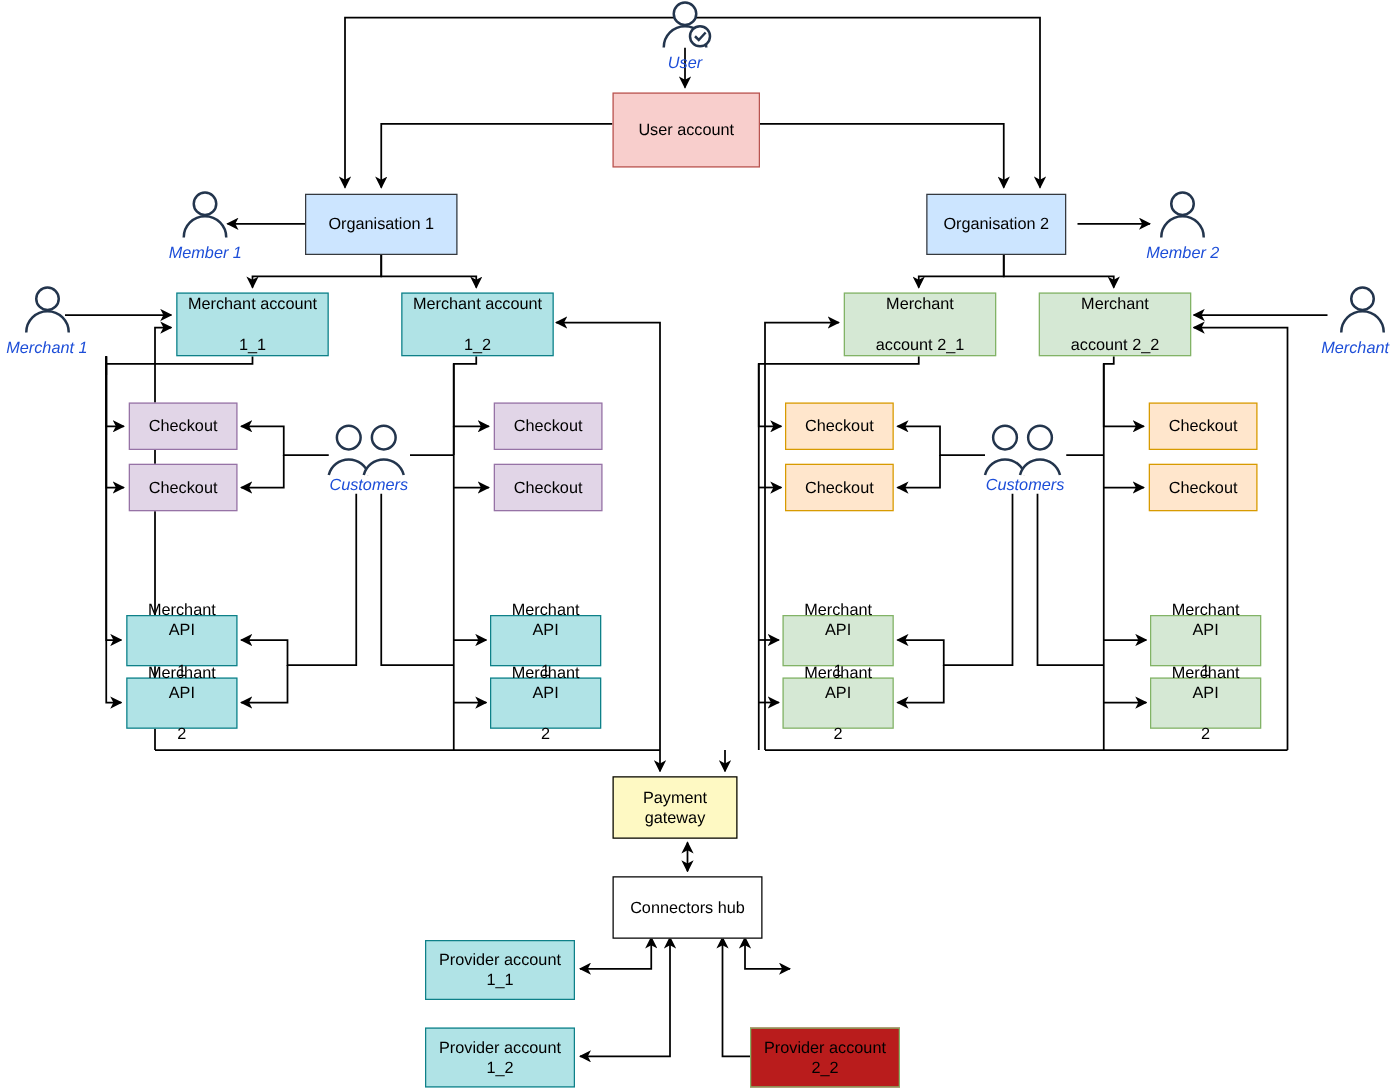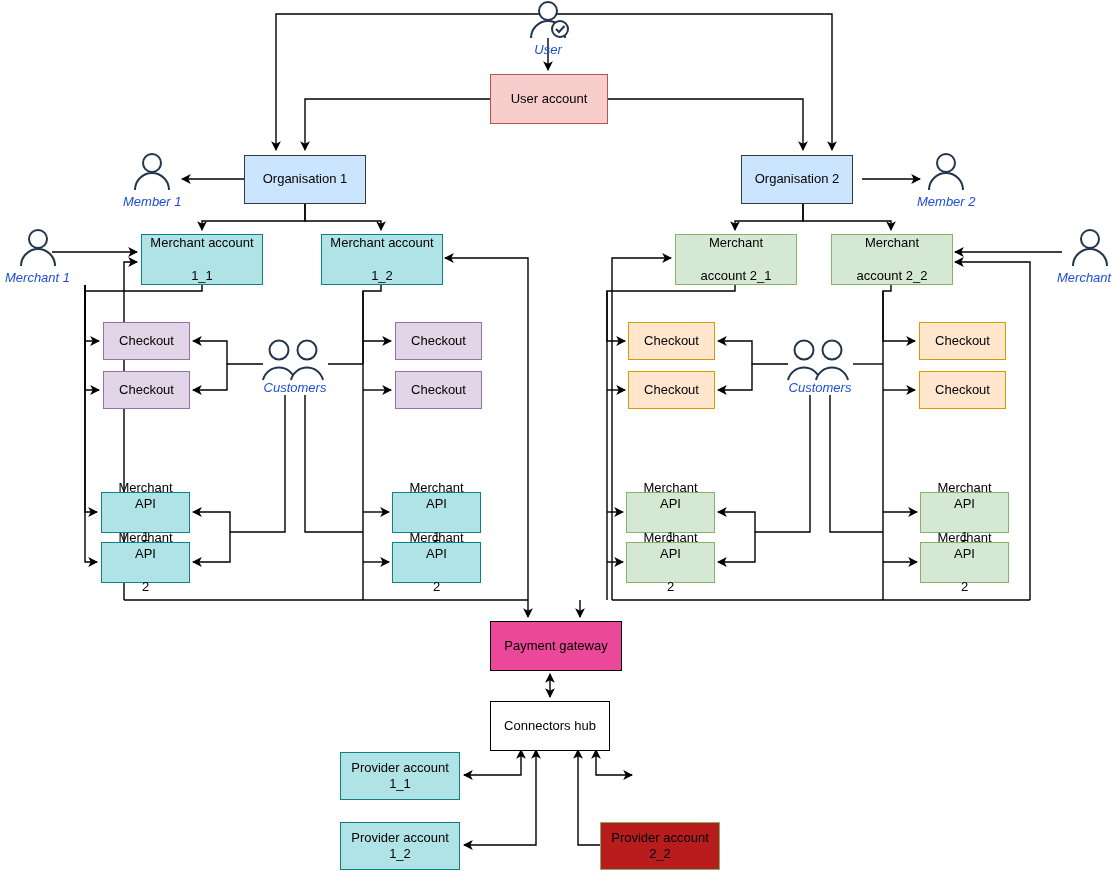--- a/index.html
+++ b/index.html
@@ -120,21 +120,21 @@
   <div class="person" style="left:523px;top:0px;">
     <svg width="50" height="40" viewBox="0 0 50 40">
       <circle cx="25" cy="11" r="9" fill="#fff" stroke="#23354d" stroke-width="2"></circle>
       <path d="M8,38 A17,17 0 0 1 42,38" fill="#fff" stroke="#23354d" stroke-width="2"></path>
       <circle cx="37" cy="29" r="8" fill="#fff" stroke="#23354d" stroke-width="2"></circle>
       <path d="M33,29 L36,32 L41.5,26" fill="none" stroke="#23354d" stroke-width="2"></path>
     </svg>
     <span class="plabel">User</span>
   </div>
 
-  <div class="person" style="left:123px;top:152px;justify-content:space-between;">
+  <div class="person" style="left:135px;top:152px;justify-content:space-between;">
     <svg width="50" height="40" viewBox="0 0 50 40">
       <circle cx="25" cy="11" r="9" fill="#fff" stroke="#23354d" stroke-width="2"></circle>
       <path d="M8,38 A17,17 0 0 1 42,38" fill="#fff" stroke="#23354d" stroke-width="2"></path>
     </svg>
     <span class="plabel">Member 1</span>
   </div>
 
   <div class="person" style="left:917px;top:152px;">
     <svg width="50" height="40" viewBox="0 0 50 40">
       <circle cx="25" cy="11" r="9" fill="#fff" stroke="#23354d" stroke-width="2"></circle>
@@ -172,21 +172,21 @@
   <div class="person twin" style="left:786px;top:338px;">
     <svg width="68" height="44" viewBox="0 0 68 44">
       <circle cx="18" cy="12" r="9.5" fill="#fff" stroke="#23354d" stroke-width="2"></circle>
       <path d="M2,42 A16.5,16.5 0 0 1 34,42" fill="#fff" stroke="#23354d" stroke-width="2"></path>
       <circle cx="46" cy="12" r="9.5" fill="#fff" stroke="#23354d" stroke-width="2"></circle>
       <path d="M30,42 A16.5,16.5 0 0 1 62,42" fill="#fff" stroke="#23354d" stroke-width="2"></path>
     </svg>
     <span class="plabel">Customers</span>
   </div>
 
-  <div class="node" style="left:490px;top:74px;width:118px;height:50px;background:#f8cecc;border:1.4px solid #b85450;">
+  <div class="node" style="left:490px;top:74px;width:118px;height:60px;background:#f8cecc;border:1.4px solid #b85450;">
     <span>User account</span>
   </div>
 
   <div class="node" style="left:244px;top:155px;width:122px;height:49px;background:#cce5ff;border:1.4px solid #36393d;">
     <span>Organisation 1</span>
   </div>
 
   <div class="node" style="left:741px;top:155px;width:112px;height:49px;background:#cce5ff;border:1.4px solid #36393d;">
     <span>Organisation 2</span>
   </div>
@@ -288,21 +288,21 @@
       <span>1</span>
     </span>
   </div>
   <div class="node" style="left:920px;top:542px;width:89px;height:41px;background:#d5e8d4;border:1.4px solid #82b366;">
     <span>
       <span>Merchant API</span><br>
       <span>2</span>
     </span>
   </div>
 
-  <div class="node" style="left:490px;top:621px;width:132px;height:50px;background:#ec4899;border:1.4px solid #000000;">
+  <div class="node" style="left:490px;top:621px;width:100px;height:50px;background:#fef9c3;border:1.4px solid #000000;">
     <span>Payment gateway</span>
   </div>
   <div class="node" style="left:490px;top:701px;width:120px;height:50px;background:#ffffff;border:1.4px solid #000000;">
     <span>Connectors hub</span>
   </div>
 
   <div class="node" style="left:340px;top:752px;width:120px;height:48px;background:#b0e3e6;border:1.4px solid #0e8088;">
     <span>Provider account 1_1</span>
   </div>
   <div class="node" style="left:340px;top:822px;width:120px;height:48px;background:#b0e3e6;border:1.4px solid #0e8088;">

